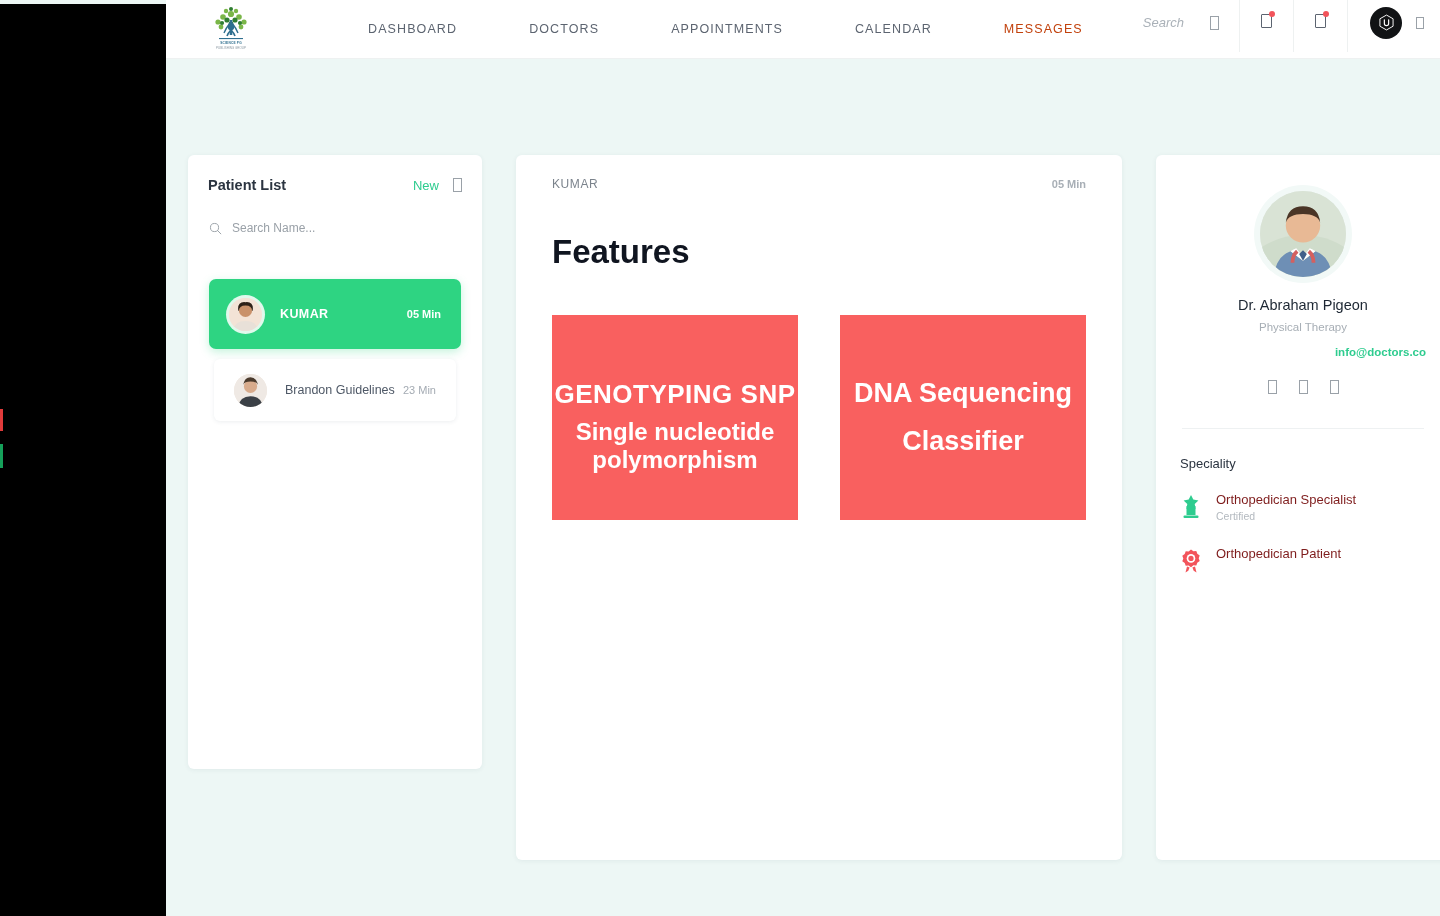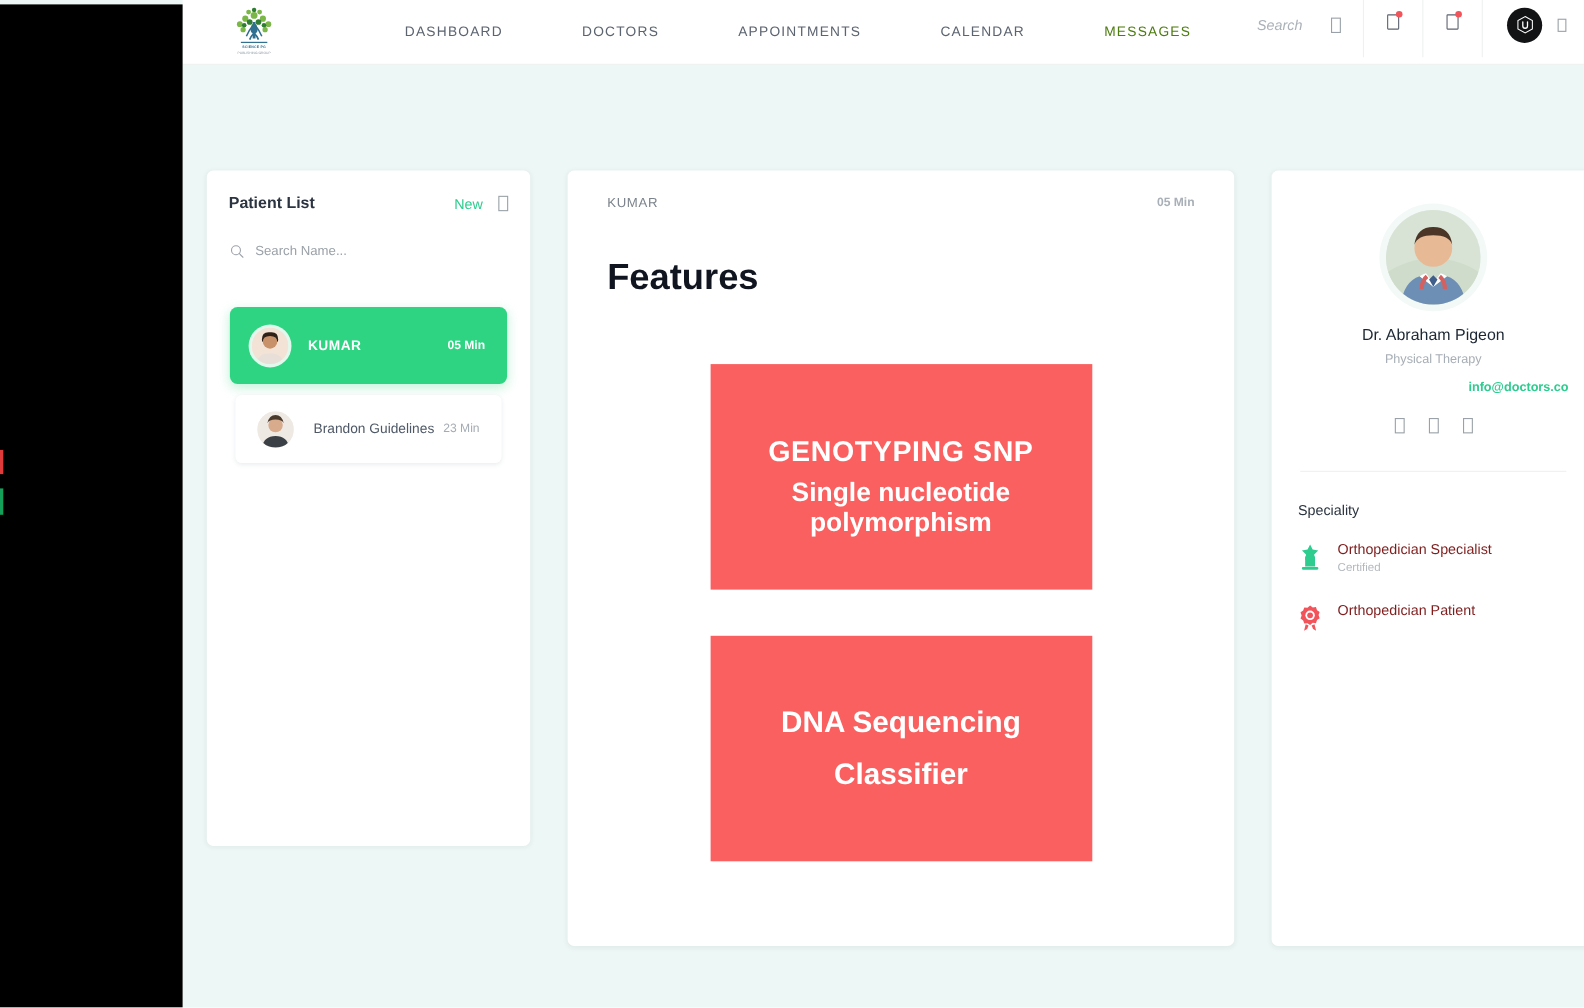--- a/index.html
+++ b/index.html
@@ -54,21 +54,21 @@
     gap: 0;
   }
   .nav-item {
     font-size: 12.5px;
     letter-spacing: 1.1px;
     color: #5c6470;
     padding: 0 36px;
     cursor: pointer;
     white-space: nowrap;
   }
-  .nav-item.active { color: #4d7c0f; }
+  .nav-item.active { color: #c2410c; }
 
   .header-right {
     margin-left: auto;
     display: flex;
     align-items: stretch;
     height: 72px;
     font-style: italic;
   }
   .hr-cell {
     display: flex; align-items: center; justify-content: center;
@@ -207,21 +207,21 @@
   .content-name { font-size: 12px; color: #7b838c; letter-spacing: .6px; }
   .content-time { font-size: 11px; color: #a8afb6; font-weight: bold; }
 
   .content-title {
     font-size: 33px;
     color: #101520;
     margin-top: 42px;
     font-weight: bold;
   }
 
-  .cards { margin-top: 60px; display: flex; flex-direction: column; align-items: center; gap: 42px; }
+  .cards { margin-top: 44px; display: flex; flex-direction: row; align-items: center; gap: 42px; }
   .redcard {
     width: 347px; height: 205px;
     background: #f9605f;
     display: flex;
     flex-direction: column;
     align-items: center;
     justify-content: center;
     color: #ffffff;
     text-align: center;
   }

